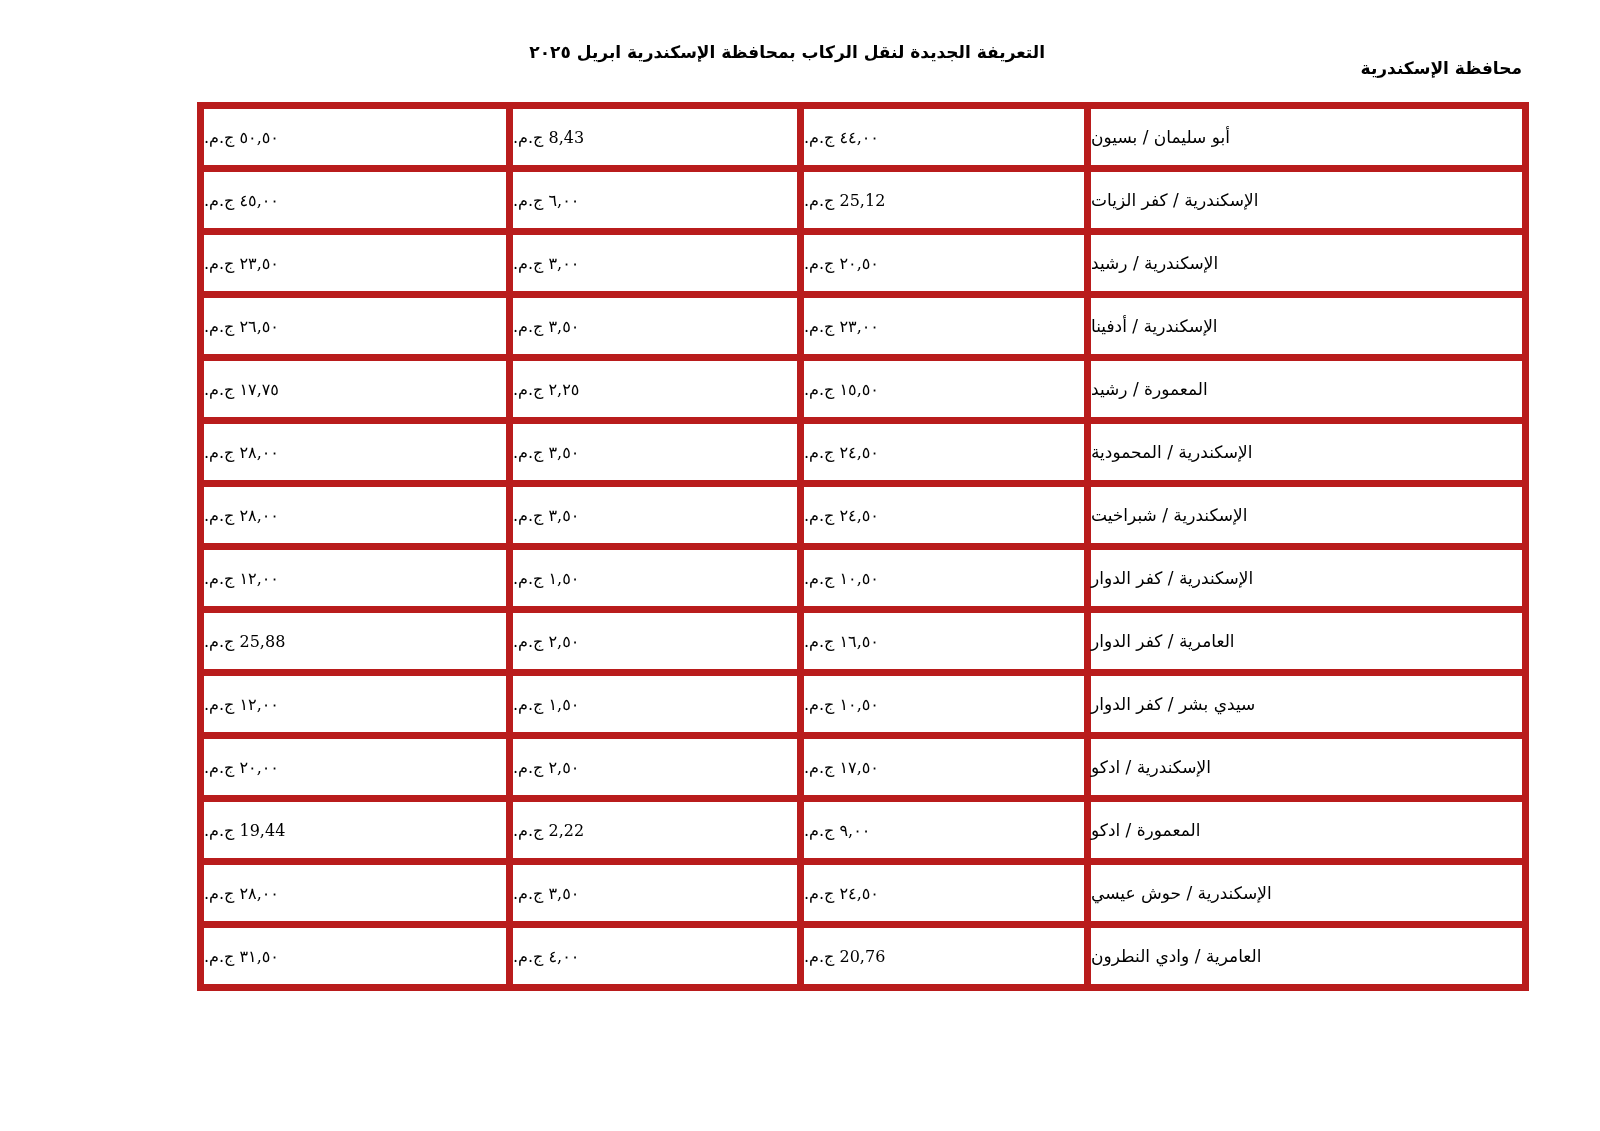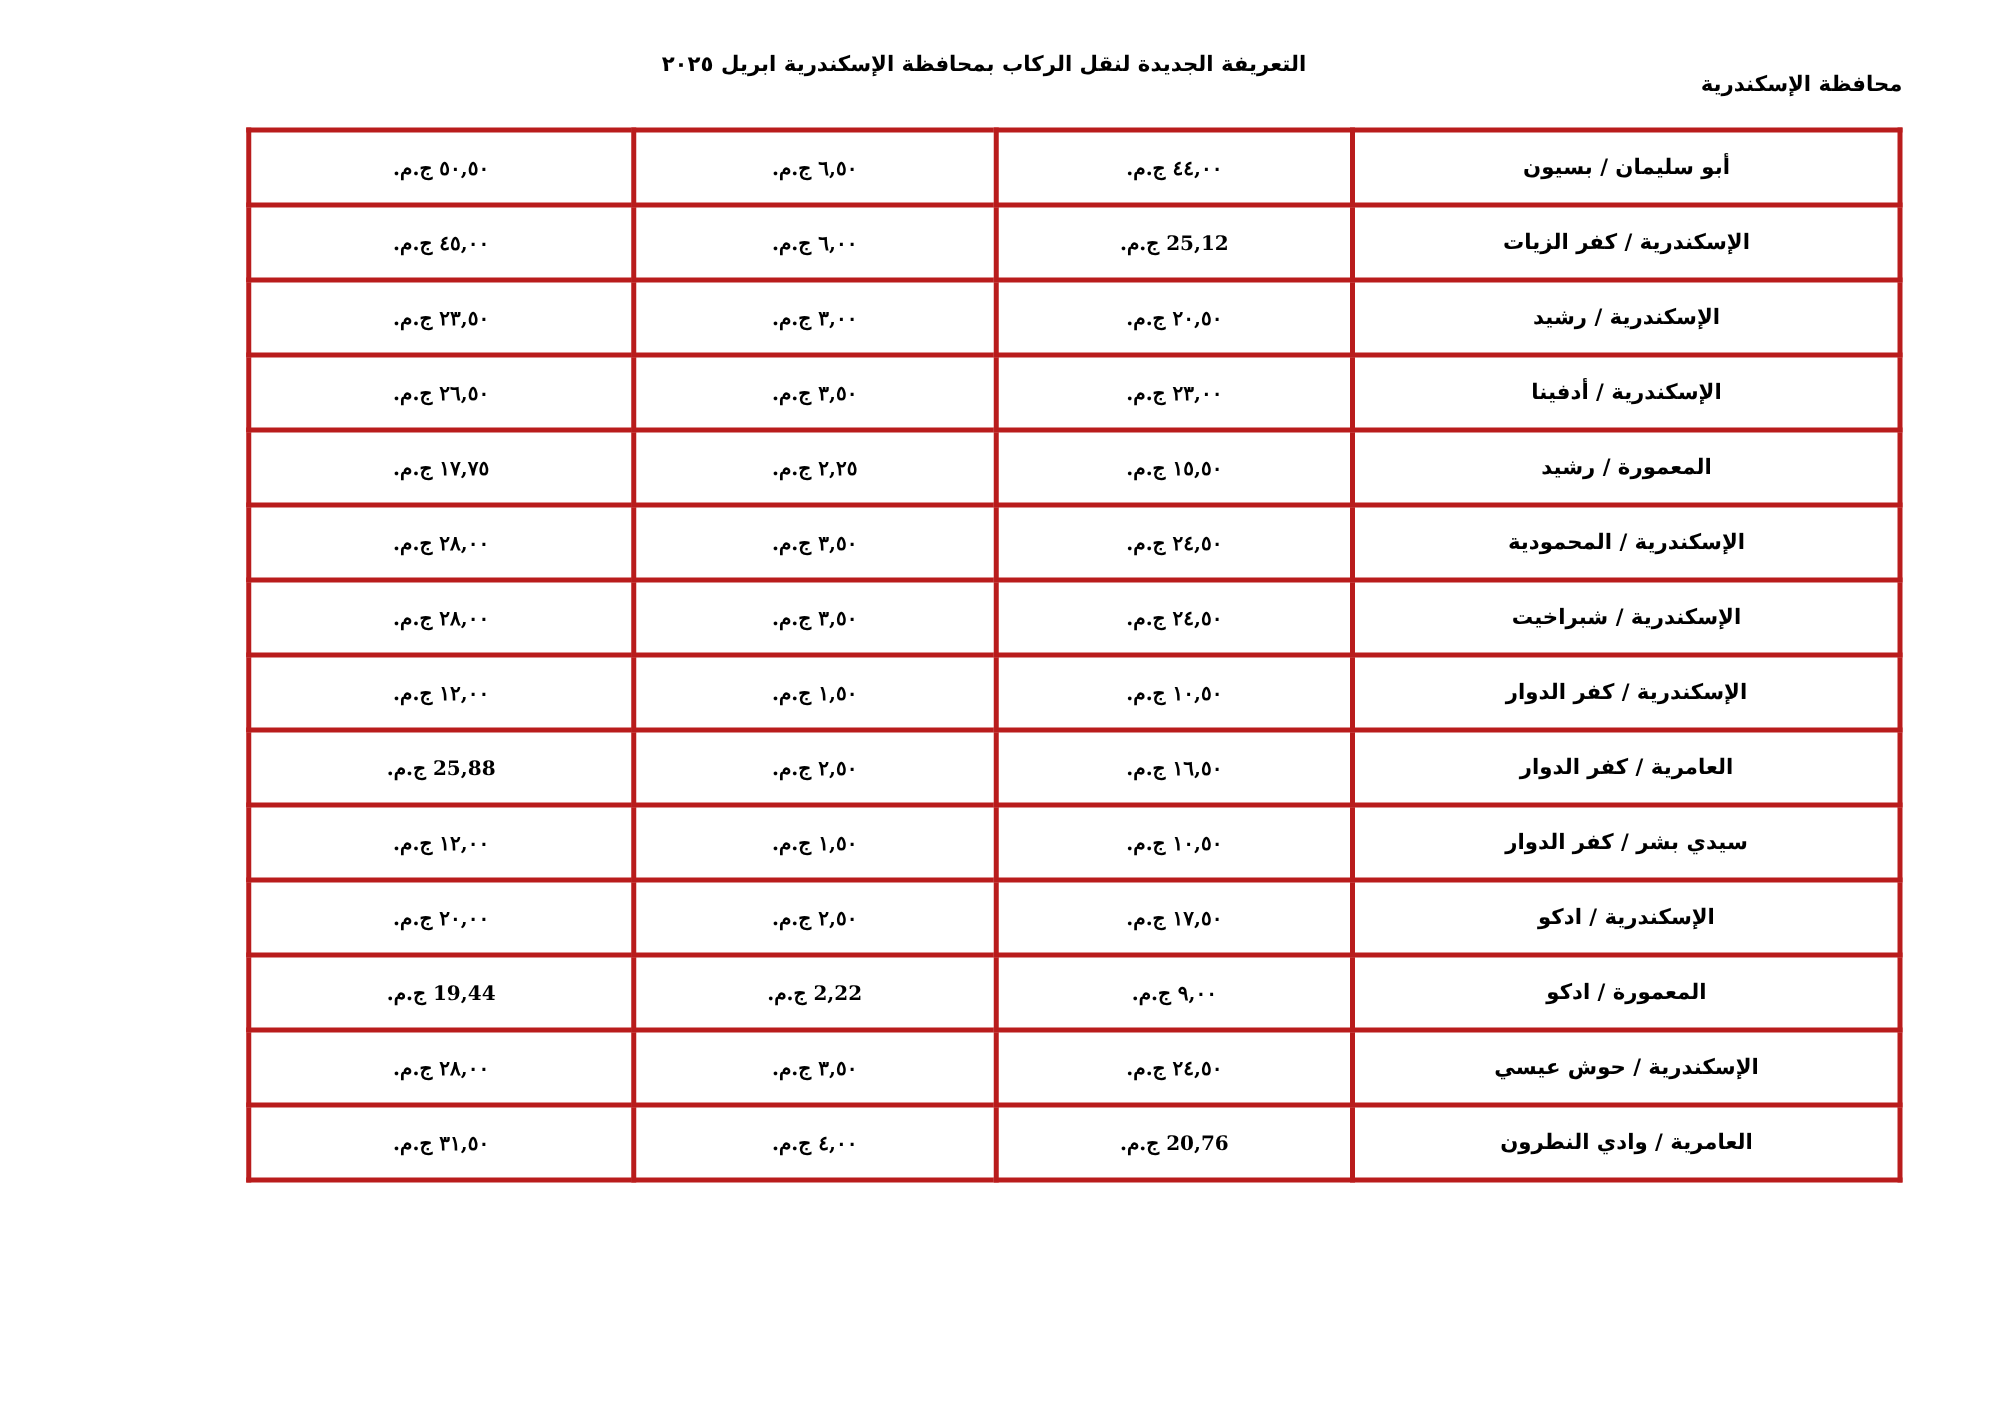--- a/index.html
+++ b/index.html
@@ -40,27 +40,27 @@
       position: absolute;
       left: 197px;
       top: 102px;
       width: 1325px;
       border-collapse: collapse;
       direction: rtl;
       table-layout: fixed;
       border: 4px solid #000;
     }
     .fare-table td {
-      border: 4px solid #b91c1c;
+      border: 7px solid #b91c1c;
       height: 56px;
-      text-align: center;
+      text-align: left;
       vertical-align: middle;
       padding: 0;
       font-size: 17px;
-      font-weight: bold;
+      font-weight: normal;
       white-space: nowrap;
     }
     .fare-table td.route {
       width: 431px;
       font-family: "DejaVu Sans", "Liberation Sans", sans-serif;
     }
     .fare-table td.fare-a { width: 280px; }
     .fare-table td.fare-b { width: 284px; }
     .fare-table td.fare-c { width: 302px; }
     .fare-table td.money {
@@ -73,21 +73,21 @@
 <body>
 
 <div class="header-gov">محافظة الإسكندرية</div>
 <div class="header-title">التعريفة الجديدة لنقل الركاب بمحافظة الإسكندرية ابريل ٢٠٢٥</div>
 
 <table class="fare-table">
   <tbody id="fare-body">
       <tr>
         <td class="route">أبو سليمان / بسيون</td>
         <td class="fare-a money">٤٤,٠٠ ج.م.</td>
-        <td class="fare-b money">٦,٥٠ ج.م.</td>
+        <td class="fare-b money">8,43 ج.م.</td>
         <td class="fare-c money">٥٠,٥٠ ج.م.</td>
       </tr>
       <tr>
         <td class="route">الإسكندرية / كفر الزيات</td>
         <td class="fare-a money">25,12 ج.م.</td>
         <td class="fare-b money">٦,٠٠ ج.م.</td>
         <td class="fare-c money">٤٥,٠٠ ج.م.</td>
       </tr>
       <tr>
         <td class="route">الإسكندرية / رشيد</td>

